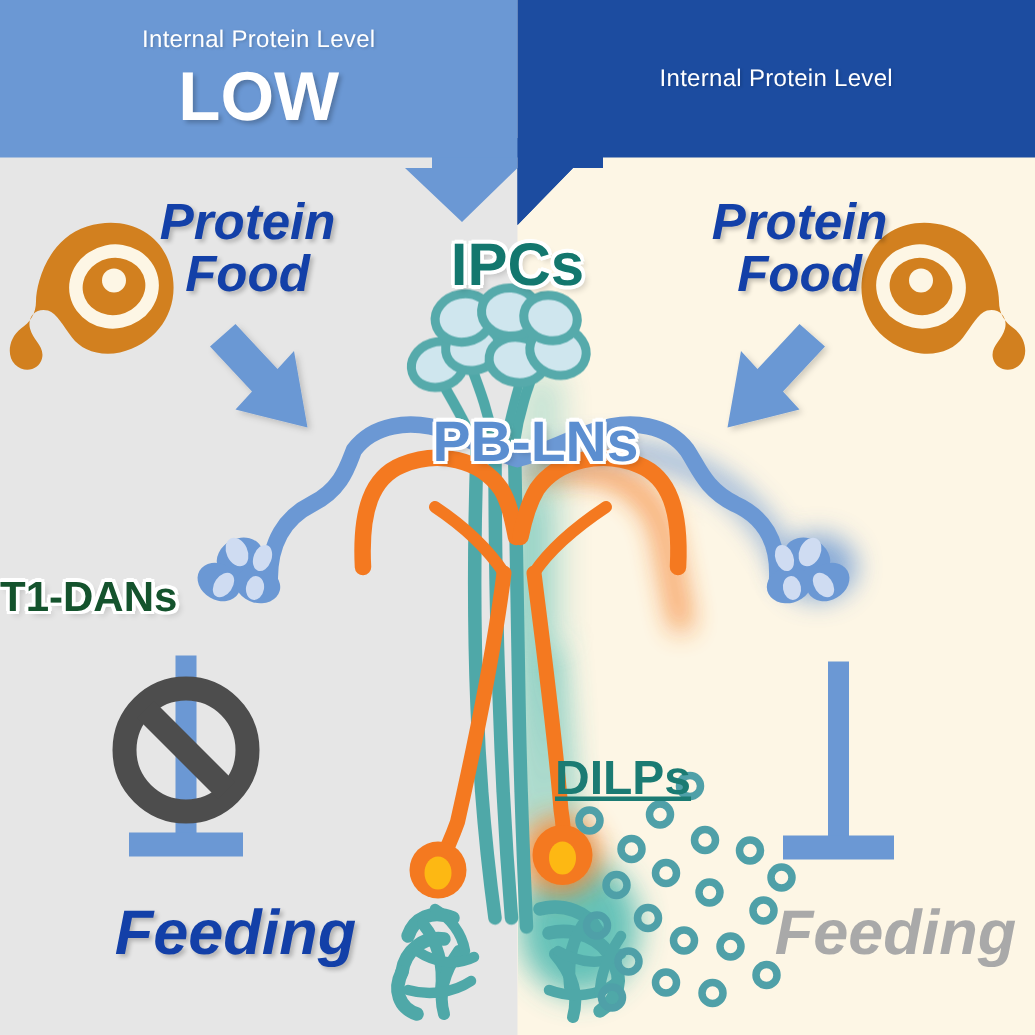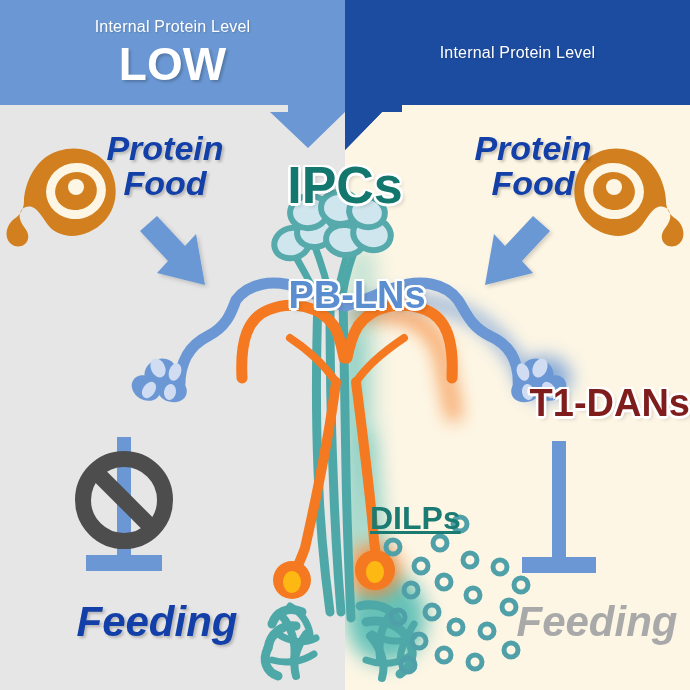--- a/index.html
+++ b/index.html
@@ -20,31 +20,31 @@
   .hdr-sub{font-size:16px;font-weight:normal;letter-spacing:.2px;line-height:1;
            text-shadow:1px 1px 2px rgba(0,0,0,.18);}
   .hdr-main{font-size:46px;font-weight:bold;line-height:1;margin-top:6px;
             text-shadow:2px 2px 3px rgba(0,0,0,.22);}
 
   
   svg.layer{position:absolute;left:0;top:0;width:690px;height:690px;}
 
   
   .lbl{position:absolute;white-space:nowrap;font-weight:bold;}
-  .lbl-ipcs{left:0;right:0;text-align:center;top:155px;font-size:52px;color:#13776e;
+  .lbl-ipcs{left:0;right:0;text-align:center;top:155px;font-size:40px;color:#13776e;
     text-shadow:
       -2px -2px 0 #fff, 2px -2px 0 #fff, -2px 2px 0 #fff, 2px 2px 0 #fff,
       0 -2.5px 0 #fff, 0 2.5px 0 #fff, -2.5px 0 0 #fff, 2.5px 0 0 #fff,
       3px 3px 4px rgba(0,0,0,.18);}
   .lbl-pblns{left:0;right:0;text-align:center;top:274px;font-size:38px;color:#5b8ed0;
     text-shadow:
       -2px -2px 0 #fff, 2px -2px 0 #fff, -2px 2px 0 #fff, 2px 2px 0 #fff,
       0 -2.5px 0 #fff, 0 2.5px 0 #fff, -2.5px 0 0 #fff, 2.5px 0 0 #fff,
       3px 3px 4px rgba(0,0,0,.18); margin-left: 24px;}
-  .lbl-t1dans{left:0;right:0;text-align:right;top:382px;font-size:38px;color:#7f1d1d;
+  .lbl-t1dans{left:0;right:0;text-align:left;top:382px;font-size:28px;color:#14532d;
     text-shadow:
       -2px -2px 0 #fff, 2px -2px 0 #fff, -2px 2px 0 #fff, 2px 2px 0 #fff,
       0 -2.5px 0 #fff, 0 2.5px 0 #fff, -2.5px 0 0 #fff, 2.5px 0 0 #fff,
       3px 3px 4px rgba(0,0,0,.18);}
   .lbl-dilps{left:370px;top:500px;font-size:32px;color:#1b7b73;text-decoration:underline;}
 
   .protein{position:absolute;font-size:34px;font-weight:bold;font-style:italic;
            color:#1340a8;line-height:1.02;text-align:center;
            text-shadow:2px 2px 3px rgba(0,0,0,.22);}
   .protein-left{left:80px;top:131px;width:170px;}

